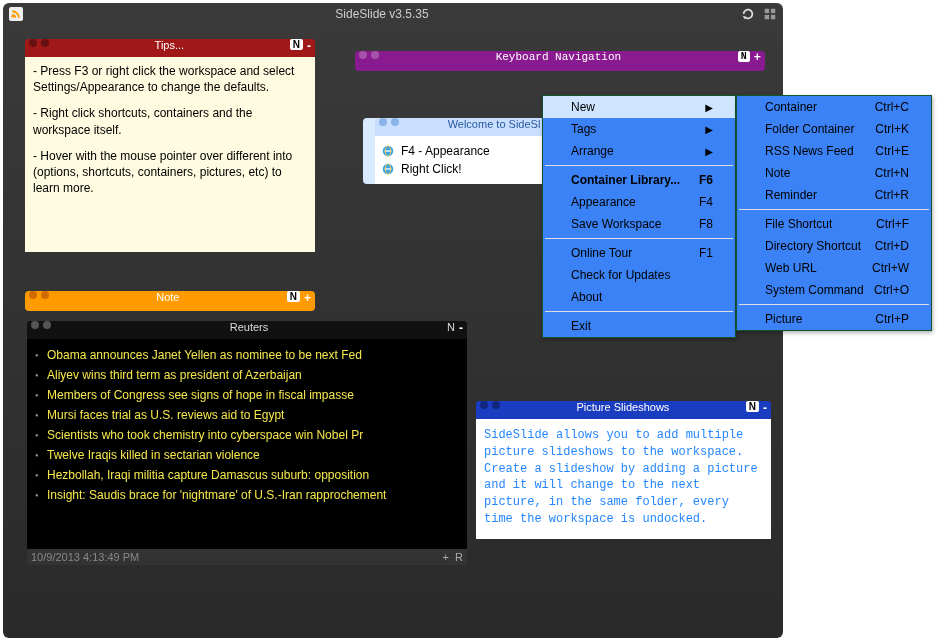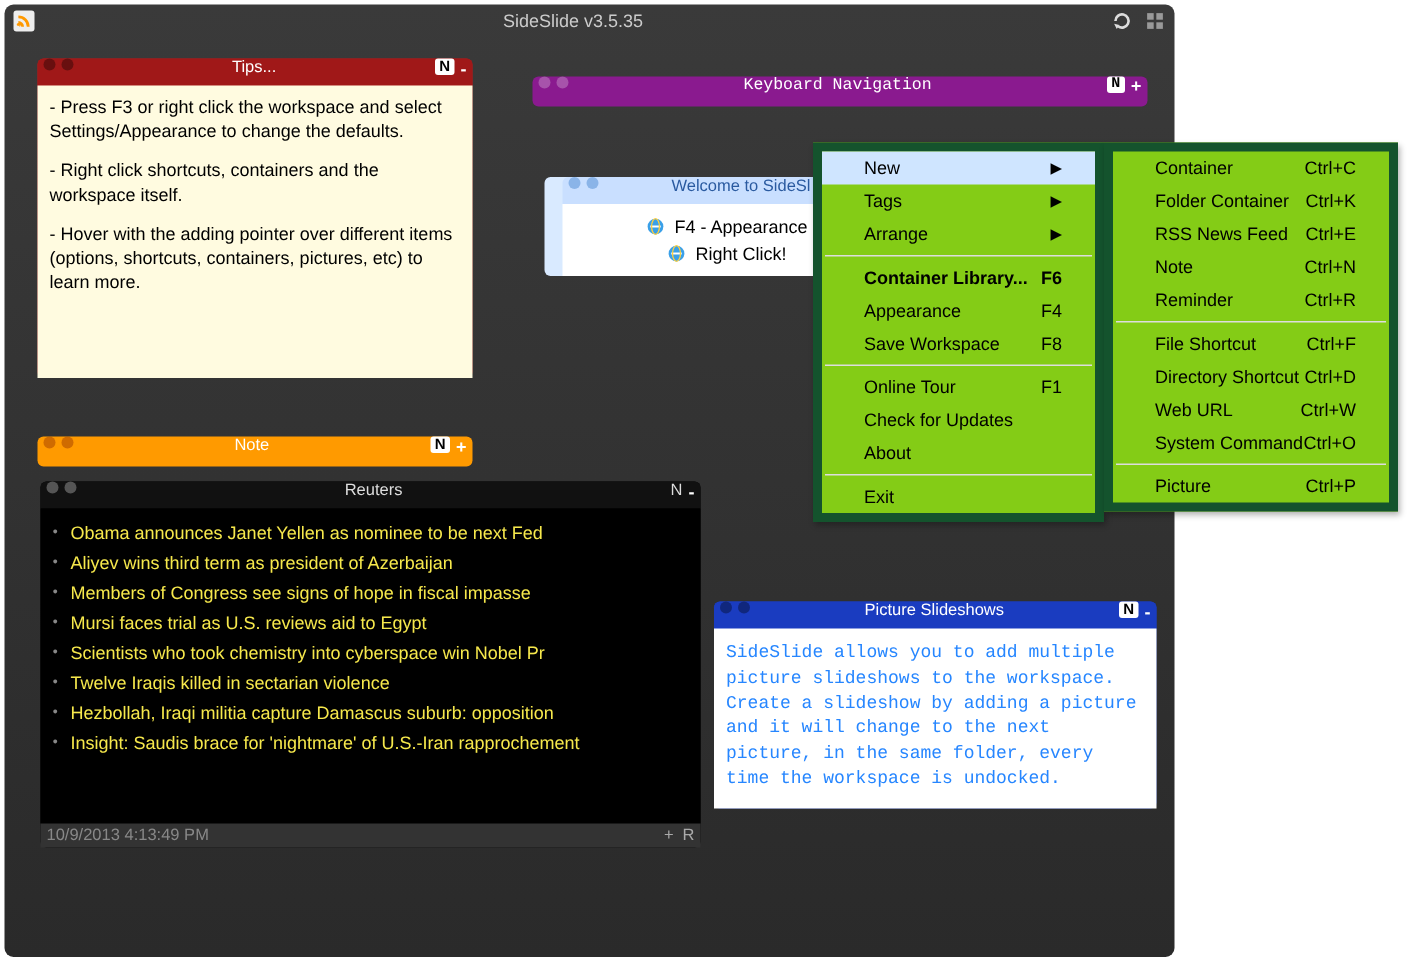--- a/index.html
+++ b/index.html
@@ -29,21 +29,21 @@
 
 #kbnav { left:352px; top:48px; width:410px; height:20px; }
 #kbnav .panel-tbar { background:#8a1a8f; height:20px; border-radius:4px;font-family:Liberation Mono, monospace;}
 #kbnav .dot{background:rgba(255,255,255,0.25);}
 
 
 #welcome { left:360px; top:115px; width:230px; background:#d9eaff;padding-left:12px; }
 #welcome .panel-tbar { background:#c9dfff; color:#2a5aa0; }
 #welcome .panel-tbar .dot{background:#8ab4e8;}
 #welcome .body { background:#fff; padding:6px; }
-#welcome .item { display:flex; align-items:center; gap:6px; padding:2px 0;justify-content:center;}
+#welcome .item { display:flex; align-items:center; gap:6px; padding:2px 0;}
 .ie-icon { width:14px; height:14px; }
 
 
 #notebar { left:22px; top:288px; width:290px; }
 #notebar .panel-tbar { background:#ff9a00; height:20px; border-radius:4px;}
 #notebar .dot{background:rgba(160,60,0,0.5);}
 
 
 #reuters { left:24px; top:318px; width:440px; background:#000; }
 #reuters .panel-tbar { background:#111; color:#ddd;}
@@ -53,21 +53,21 @@
 #reuters .feed-item:before { content:"●"; color:#888; font-size:6px; position:absolute; left:4px; top:7px;}
 #reuters .footer { background:#333; color:#888; font-size:11px; padding:2px 4px; display:flex; align-items:center;}
 #reuters .footer-right{margin-left:auto; display:flex; gap:6px; color:#aaa;}
 
 
 #slides { left:473px; top:398px; width:295px; background:#1a3cc0; }
 #slides .panel-tbar { background:#1a3cc0; }
 #slides .body { background:#fff; color:#2686ff; font-family:"Courier New",monospace; font-size:12px; padding:8px; line-height:1.4; height:120px; overflow-y:scroll;}
 
 
-.menu { position:absolute; background:#84cc16; border:6px solid #14532d; box-shadow:1px 2px 4px rgba(0,0,0,0.3); font-size:12px; }
+.menu { position:absolute; background:#3b82f6; border:1px solid #14532d; box-shadow:1px 2px 4px rgba(0,0,0,0.3); font-size:12px; }
 .menu-item { display:flex; align-items:center; padding:4px 22px 4px 28px; position:relative; cursor:default;}
 .menu-item.hover { background:#cfe5ff; }
 .menu-item .arrow { margin-left:auto; font-size:10px; }
 .menu-item .shortcut { margin-left:auto; color:#000; font-size:12px;}
 .menu-sep { height:1px; background:#ddd; margin:3px 2px; }
 .menu-item.bold{font-weight:bold;}
 
 #menu1 { left:542px; top:95px; width:194px; }
 #menu2 { left:736px; top:95px; width:196px; }
 
@@ -111,21 +111,21 @@
           <span class="dot"></span>
           <span class="dot"></span>
         </div>
       <div class="panel-title">Tips...</div>
       <span class="badge">N</span>
       <span class="plusminus">-</span>
     </div>
     <div class="body">
       <p>- Press F3 or right click the workspace and select Settings/Appearance to change the defaults.</p>
       <p>- Right click shortcuts, containers and the workspace itself.</p>
-      <p>- Hover with the adding pointer over different items (options, shortcuts, containers, pictures, etc) to learn more.</p>
+      <p>- Hover with the mouse pointer over different into (options, shortcuts, containers, pictures, etc) to learn more.</p>
     </div>
   </div>
 
   <div id="kbnav" class="panel">
     <div class="panel-tbar">
       <div class="dots">
           <span class="dot"></span>
           <span class="dot"></span>
         </div>
       <div class="panel-title">Keyboard Navigation</div>

